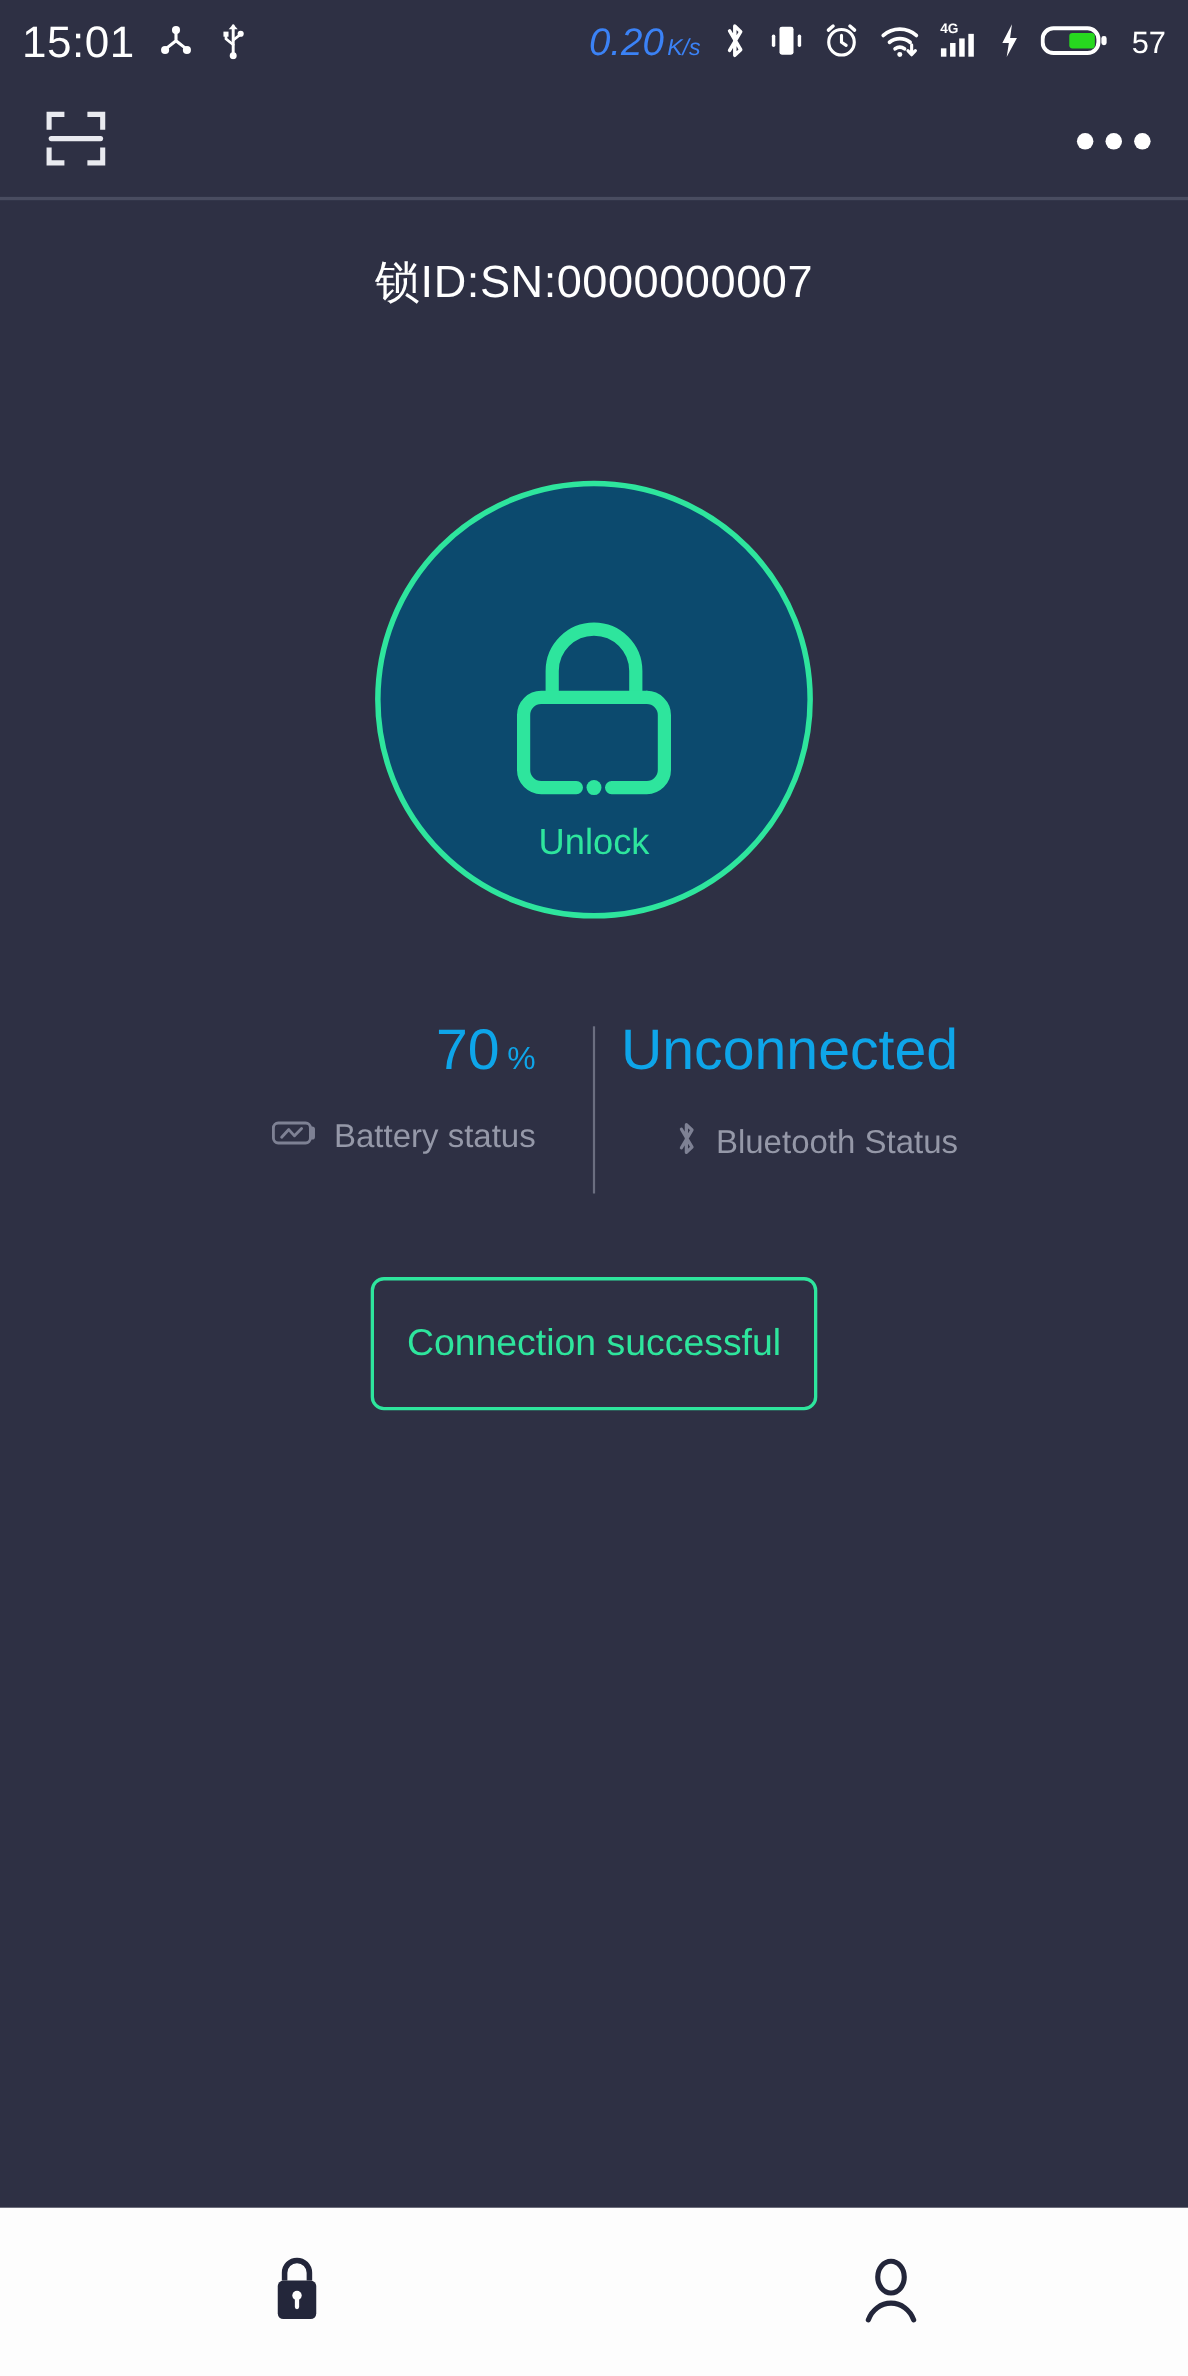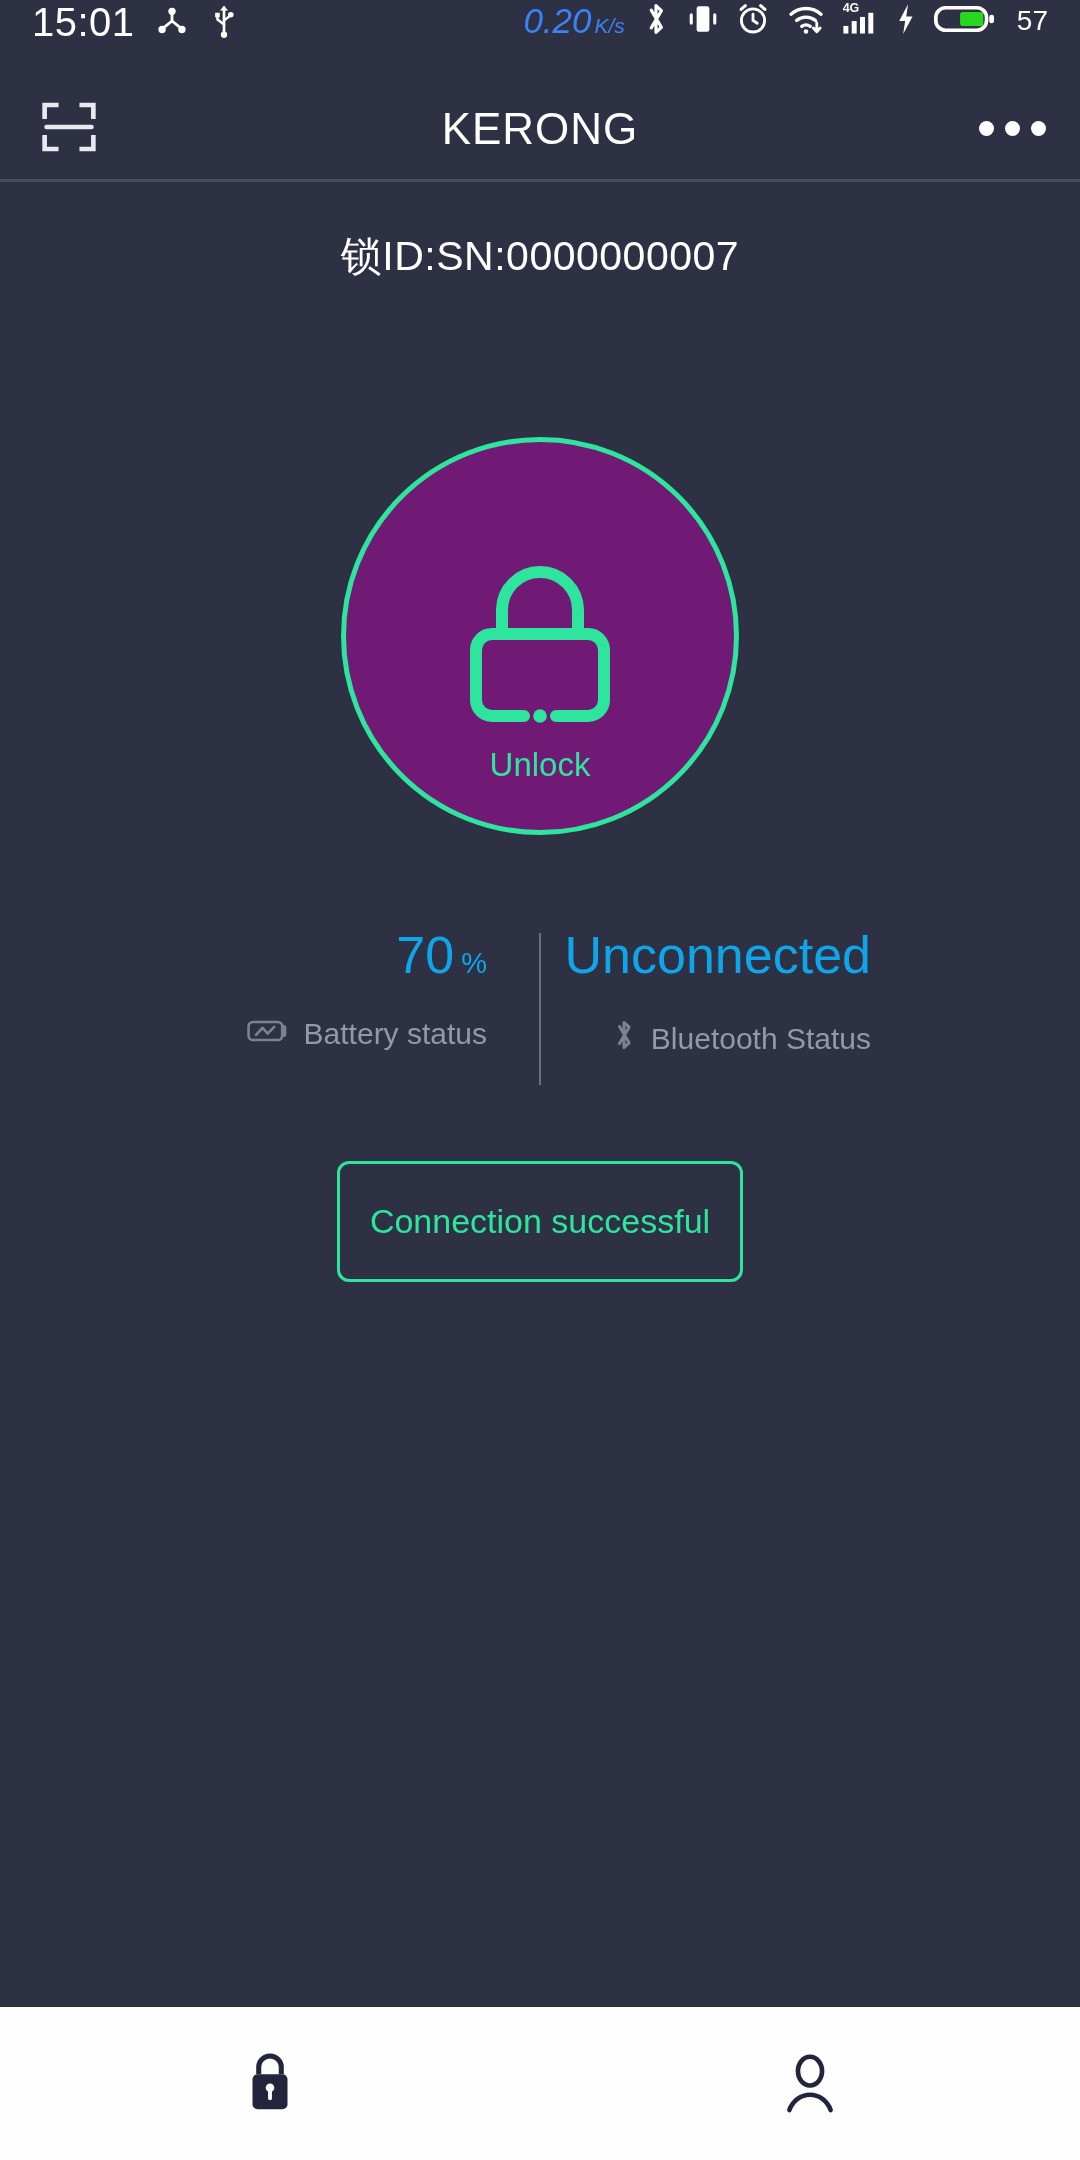--- a/index.html
+++ b/index.html
@@ -12,22 +12,22 @@
     background: #2e3044;
     font-family: "Liberation Sans", sans-serif;
     overflow: hidden;
     position: relative;
   }
 
   
   .status-bar {
     height: 78px;
     display: flex;
-    align-items: flex-start;
-    padding: 0 32px;
+    align-items: center;
+    padding: 0 20px;
     box-sizing: border-box;
     color: #ffffff;
   }
   .sb-left {
     display: flex;
     align-items: center;
     gap: 20px;
   }
   .sb-clock {
     font-size: 40px;
@@ -109,21 +109,21 @@
   .lock-area {
     margin-top: 153px;
     display: flex;
     justify-content: center;
   }
   .lock-circle {
     width: 388px;
     height: 388px;
     border-radius: 50%;
     border: 5px solid #2ee59d;
-    background: #701a75;
+    background: #0c4a6e;
     display: flex;
     flex-direction: column;
     align-items: center;
     justify-content: center;
     position: relative;
   }
   .lock-glyph {
     margin-top: 16px;
   }
   .lock-label {
@@ -314,21 +314,20 @@
       <svg width="58" height="58" viewBox="0 0 30 30">
         <path d="M2.4 9.6 L2.4 3.6 L8.4 3.6" stroke="#e9eaf0" stroke-width="2.4" fill="none" stroke-linecap="square"></path>
         <path d="M21.6 3.6 L27.6 3.6 L27.6 9.6" stroke="#e9eaf0" stroke-width="2.4" fill="none" stroke-linecap="square"></path>
         <path d="M2.4 20.4 L2.4 26.4 L8.4 26.4" stroke="#e9eaf0" stroke-width="2.4" fill="none" stroke-linecap="square"></path>
         <path d="M27.6 20.4 L27.6 26.4 L21.6 26.4" stroke="#e9eaf0" stroke-width="2.4" fill="none" stroke-linecap="square"></path>
         <path d="M3.4 15 L26.6 15" stroke="#e9eaf0" stroke-width="2.4" stroke-linecap="round"></path>
       </svg>
     </span>
   </div>
 
-  <div class="app-title">KERONG</div>
 
   <div class="overflow-btn">
     <i></i>
     <i></i>
     <i></i>
   </div>
 </div>
 
 <div class="lock-id">锁ID:SN:0000000007</div>
 

